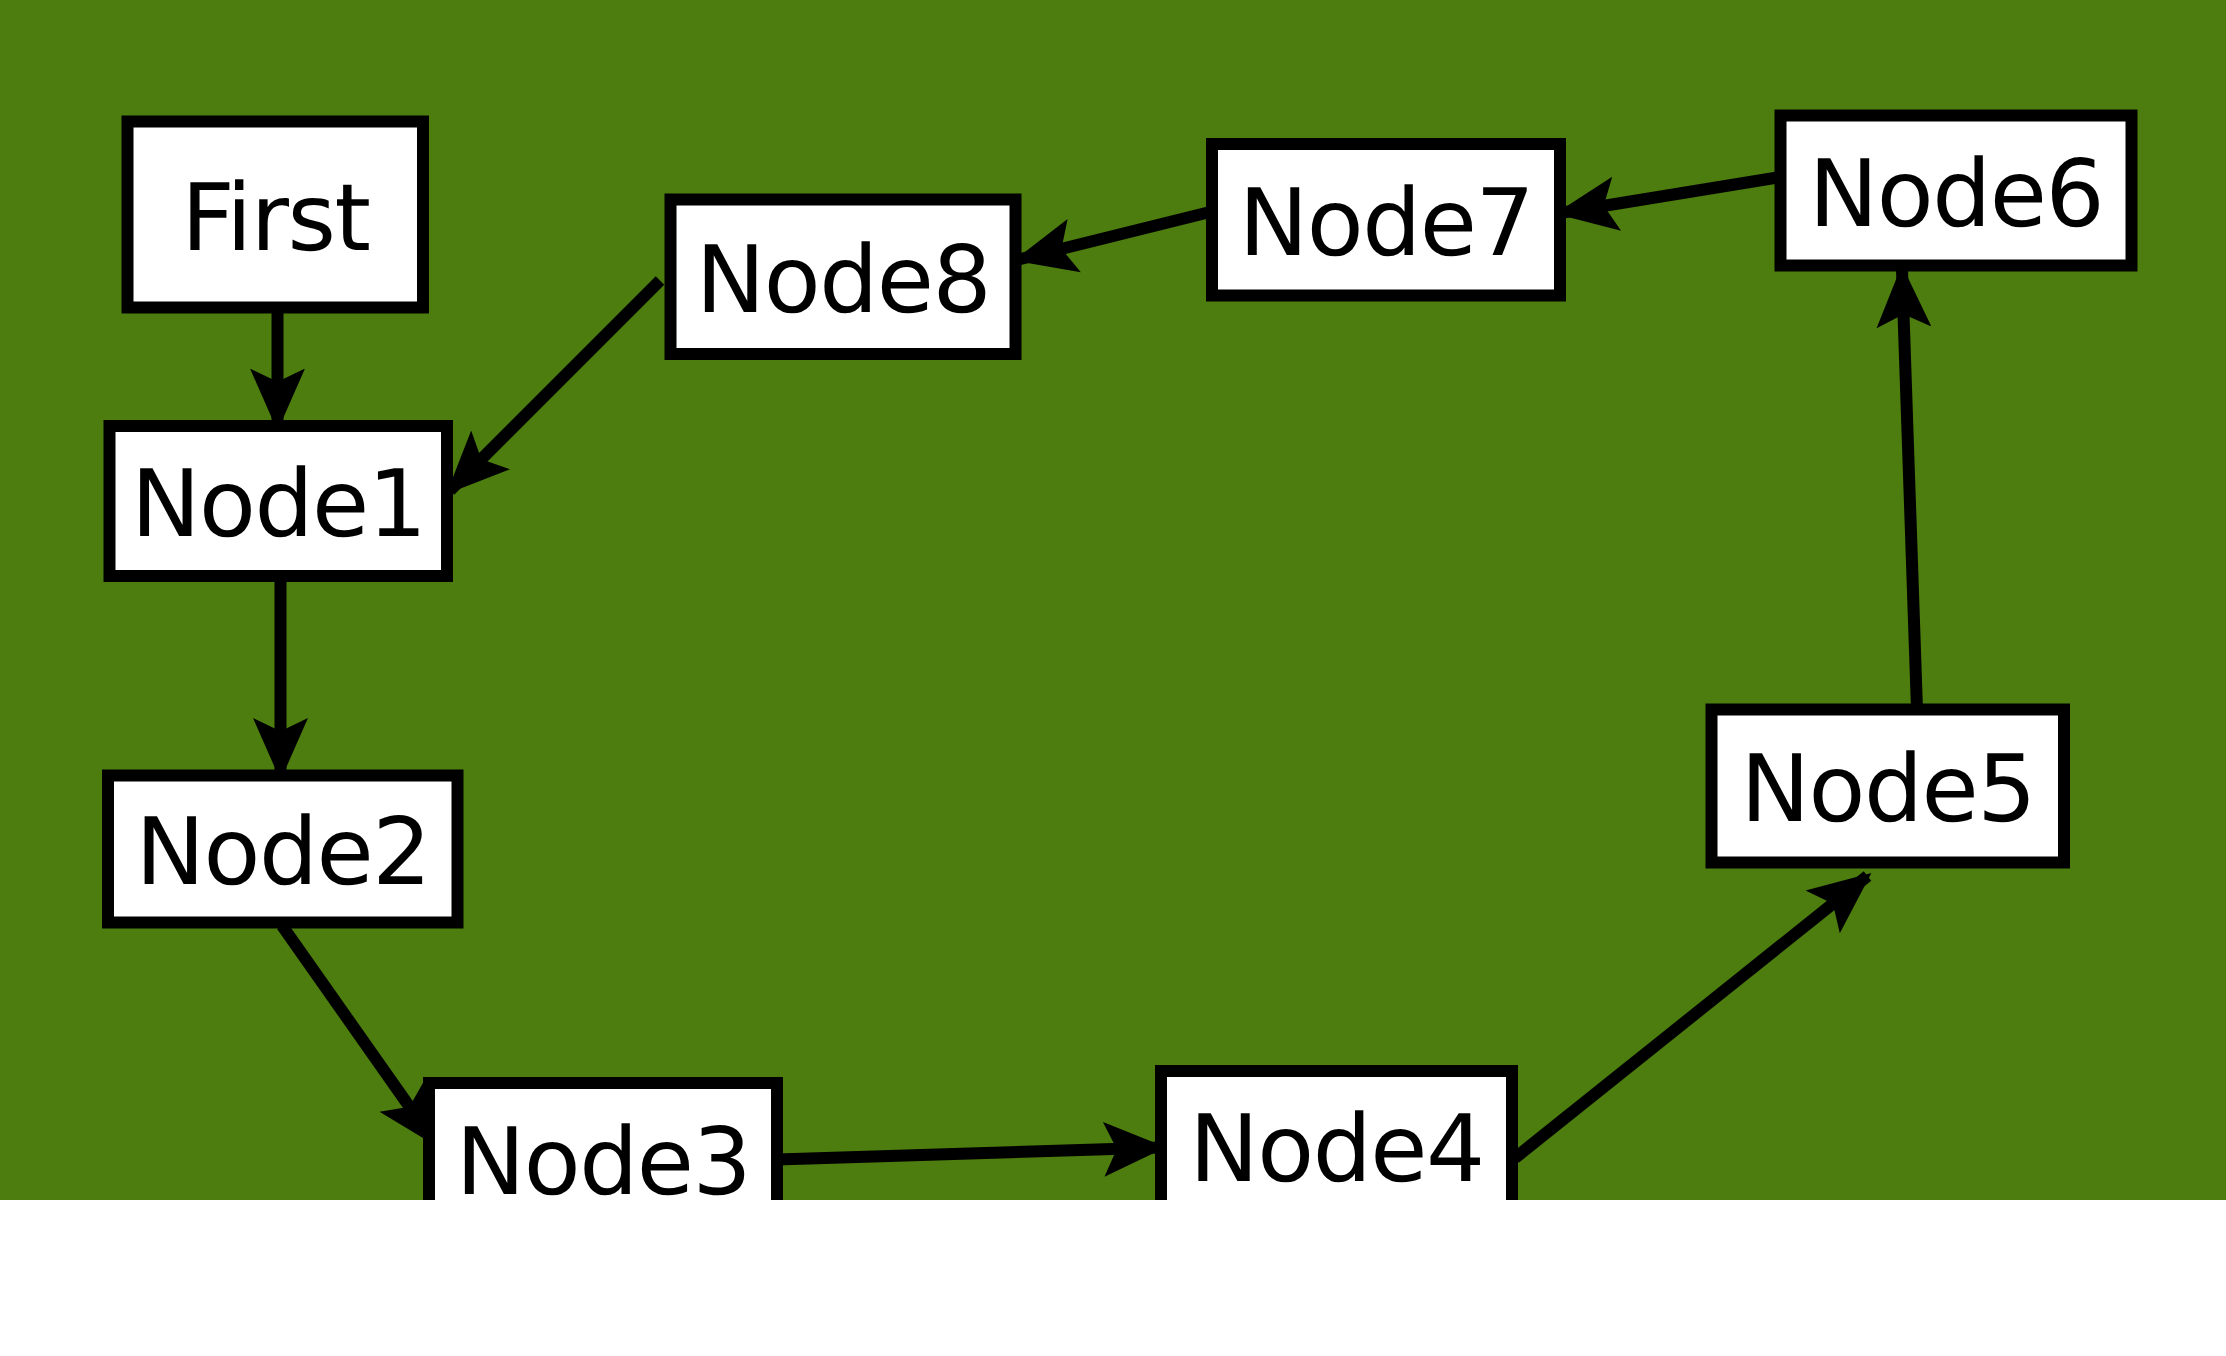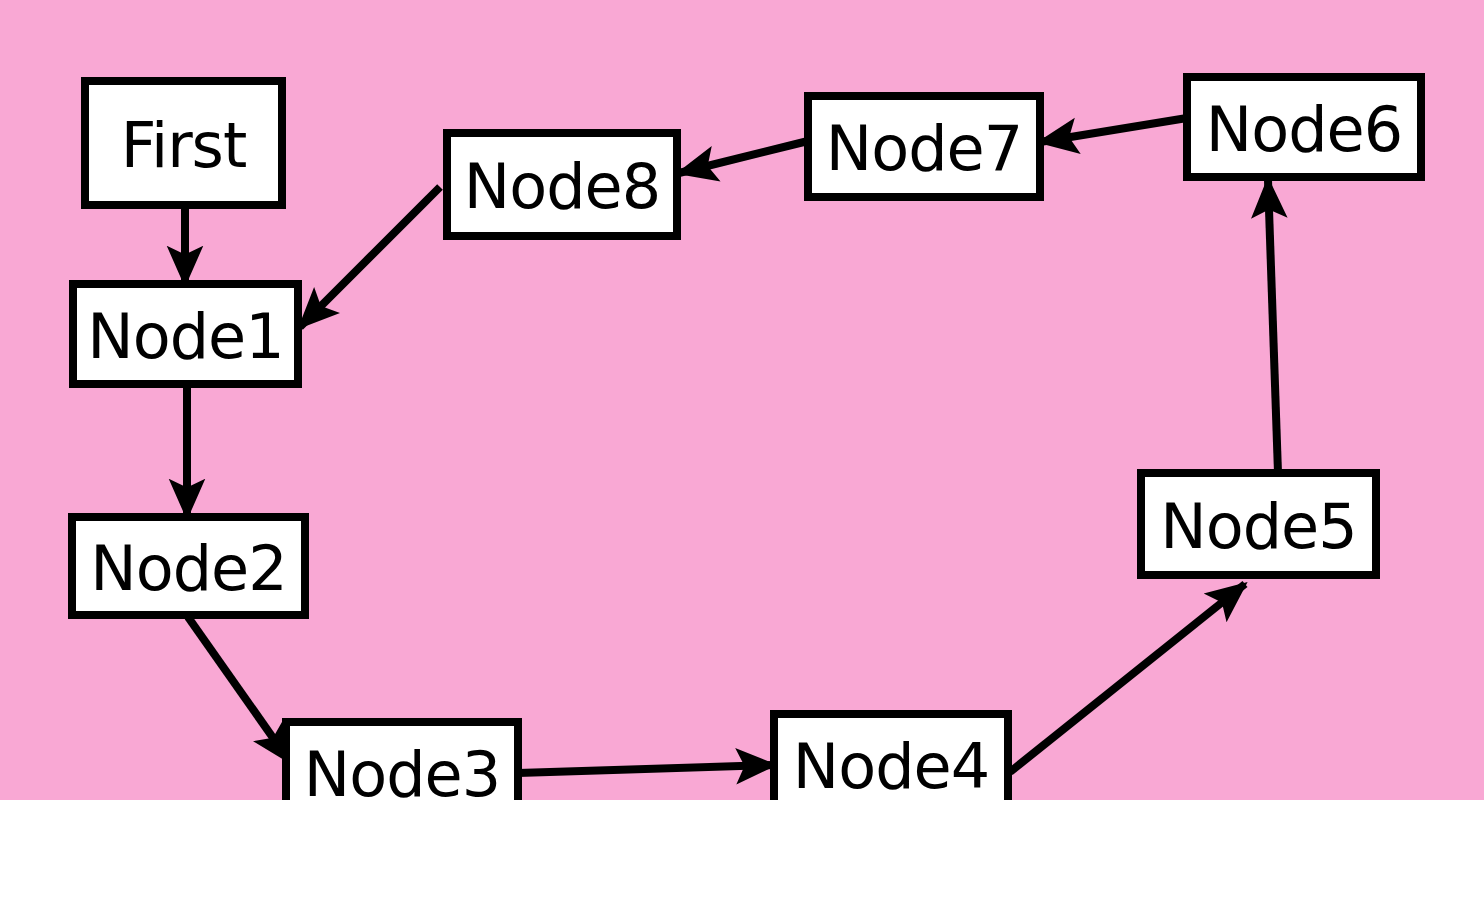--- a/index.html
+++ b/index.html
@@ -4,21 +4,21 @@
 <style>
   html, body {
     margin: 0;
     padding: 0;
     background: #ffffff;
   }
   #canvas {
     position: relative;
     width: 1484px;
     height: 800px;
-    background: #f9a8d4;
+    background: #4d7c0f;
     overflow: hidden;
   }
   #diagram-svg {
     position: absolute;
     top: 0;
     left: 0;
     width: 1484px;
     height: 904px;
     display: block;
   }

